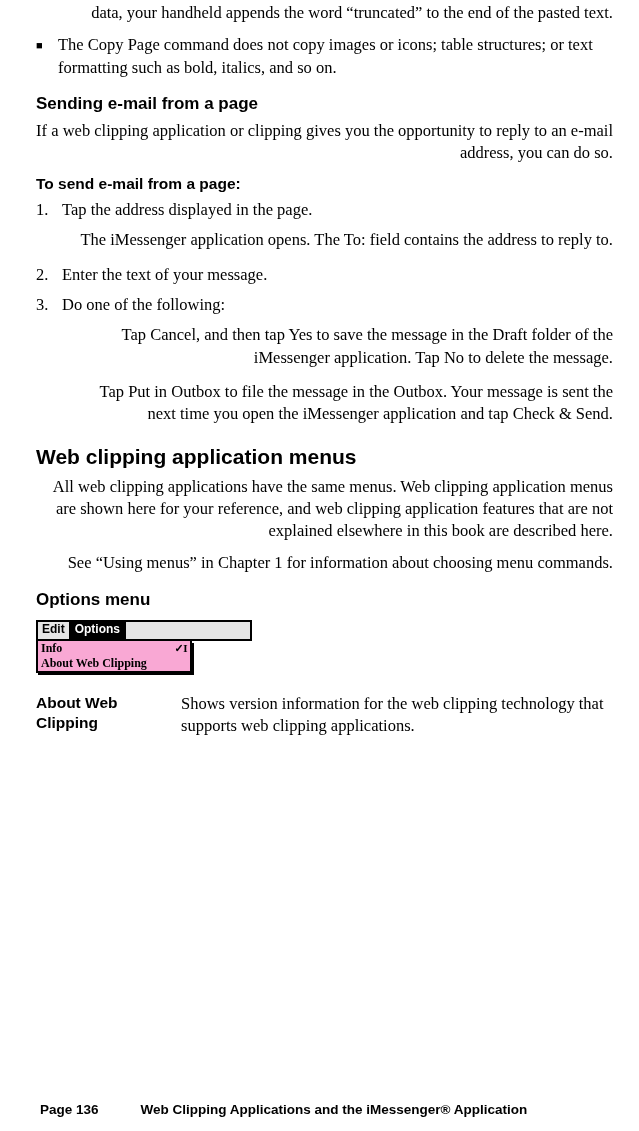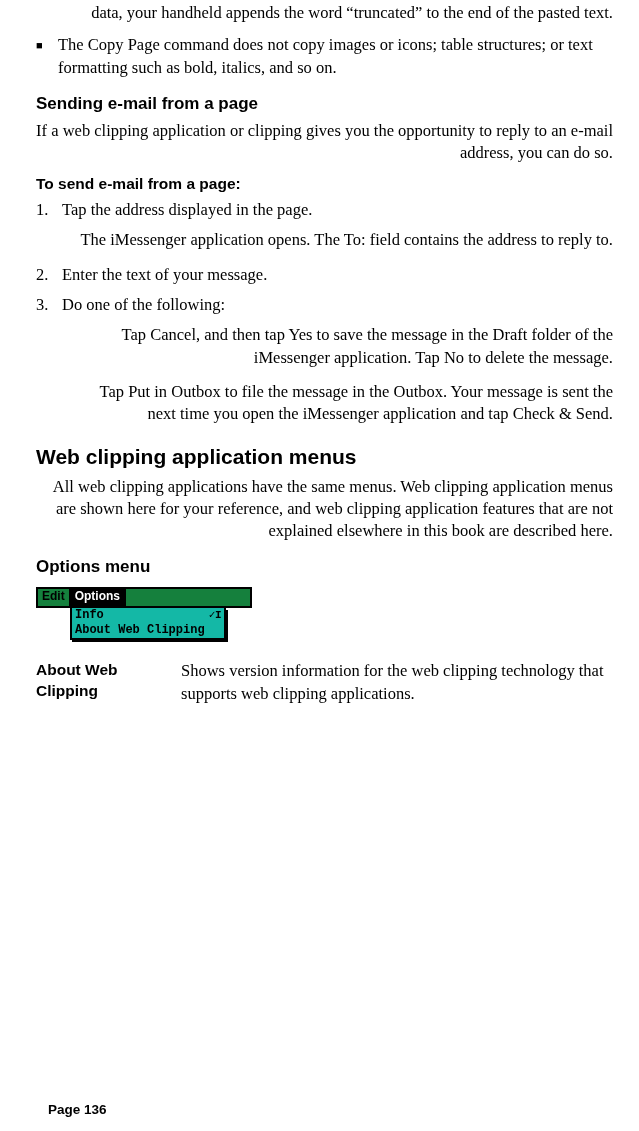--- a/index.html
+++ b/index.html
@@ -81,61 +81,60 @@
   
   .menu-graphic {
     margin: 8px 0 0 0;
     width: 216px;
   }
   .menu-bar {
     display: flex;
     align-items: stretch;
     border: 2px solid #000;
     height: 17px;
-    background: #15803d;
+    background: #e5e5e5;
     font-family: "Lucida Grande", Geneva, Verdana, sans-serif;
     font-size: 12px;
     font-weight: bold;
     line-height: 15px;
   }
   .menu-bar .tab {
     padding: 0 4px;
     border-right: 2px solid #000;
   }
   .menu-bar .tab.selected {
     background: #000;
     color: #fff;
   }
   .menu-bar .filler { flex: 1; }
   .menu-popup {
-    margin-left: 34px;
     width: 152px;
     border: 2px solid #000;
     border-top: none;
-    background: #14b8a6;
-    font-family: Liberation Mono, monospace;
+    background: #f9a8d4;
+    font-family: Liberation Serif, serif;
     font-size: 12px;
     font-weight: bold;
     box-shadow: 2px 2px 0 #000;
   }
   .menu-row {
     display: flex;
     justify-content: space-between;
     padding: 0 3px;
     line-height: 15px;
     height: 15px;
   }
   .menu-shortcut {
     font-weight: bold;
     font-size: 11px;
     letter-spacing: -0.5px;
   }
   .footer {
     position: absolute;
-    left: 12px;
+    left: 4px;
     right: 0;
     bottom: 12px;
     padding: 0 26px 0 36px;
     display: flex;
     align-items: baseline;
     font-family: "Trebuchet MS", "Lucida Grande", Verdana, sans-serif;
     font-weight: bold;
     font-size: 13.5px;
   }
   .footer .pg { margin-right: 42px; white-space: nowrap; }
@@ -172,20 +171,21 @@
 
     <div class="num-row">
       <div class="num-mark">3.</div>
       <div class="num-text">Do one of the following:</div>
     </div>
     <p class="sub-indent">Tap Cancel, and then tap Yes to save the message in the Draft folder of the iMessenger application. Tap No to delete the message.</p>
     <p class="sub-indent">Tap Put in Outbox to file the message in the Outbox. Your mes­sage is sent the next time you open the iMessenger application and tap Check &amp; Send.</p>
 
     <div class="h-main">Web clipping application menus</div>
     <p>All web clipping applications have the same menus. Web clipping application menus are shown here for your reference, and web clipping application features that are not explained elsewhere in this book are described here.</p>
+    <p>See “Using menus” in Chapter 1 for information about choosing menu commands.</p>
 
     <div class="h-sub">Options menu</div>
 
     <div class="menu-graphic">
       <div class="menu-bar">
         <div class="tab">Edit</div>
         <div class="tab selected">Options</div>
         <div class="filler"></div>
       </div>
       <div class="menu-popup">
@@ -201,14 +201,15 @@
 
     <div class="def-row">
       <div class="def-term">About Web Clipping</div>
       <div class="def-desc">Shows version information for the web clipping technology that supports web clipping applications.</div>
     </div>
 
   </div>
 
   <div class="footer">
     <span class="pg">Page 136</span>
+    <span class="ch">Web Clipping Applications and the iMessenger® Application</span>
   </div>
 </div>
 
 </body></html>

